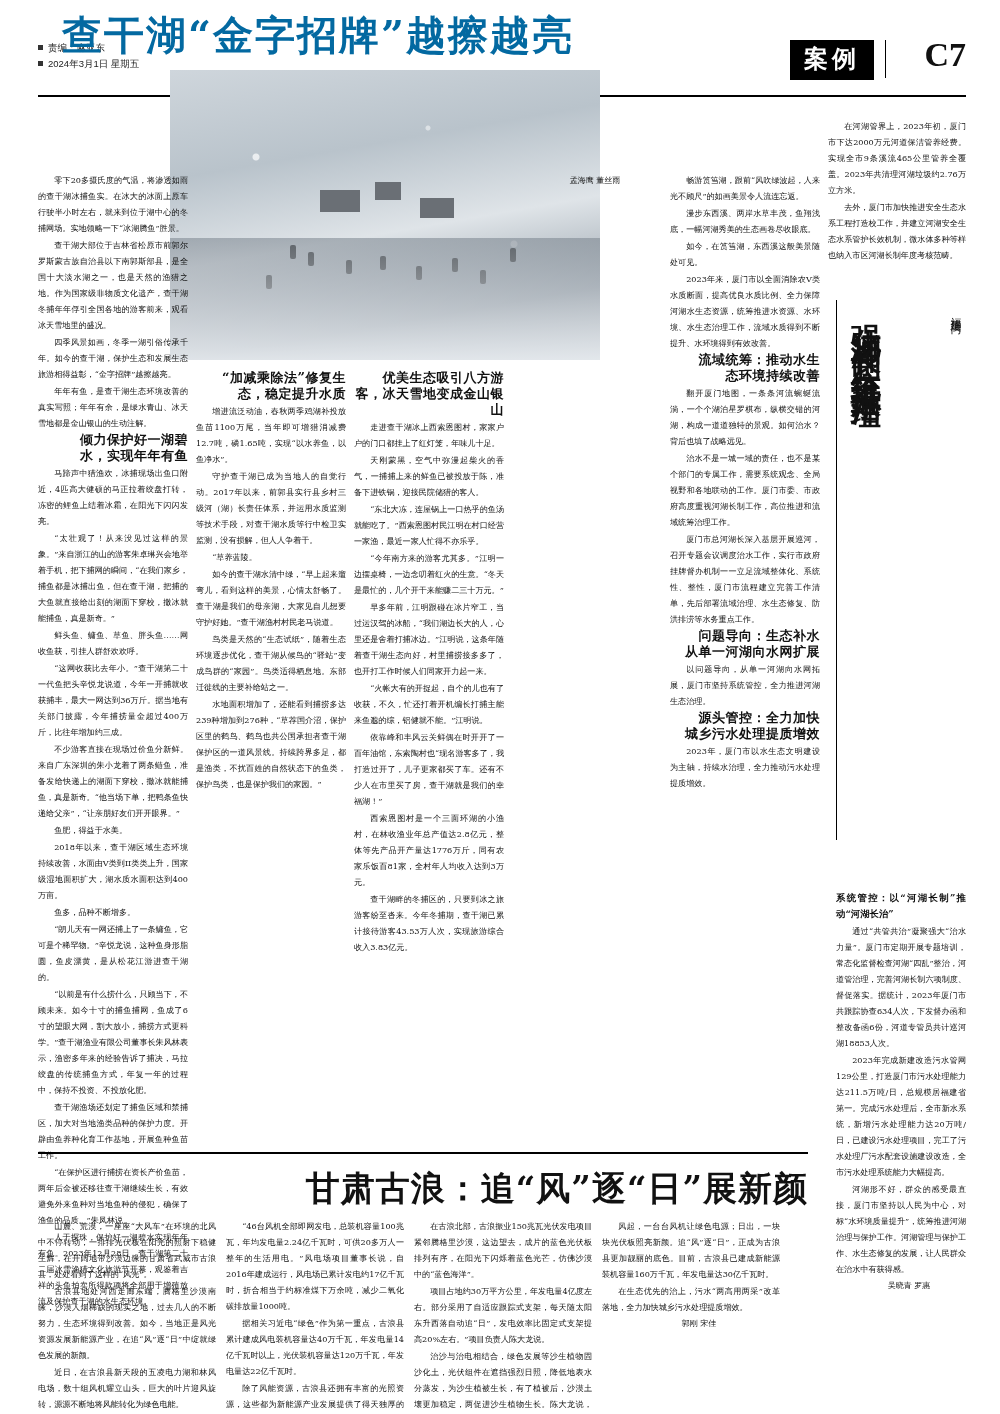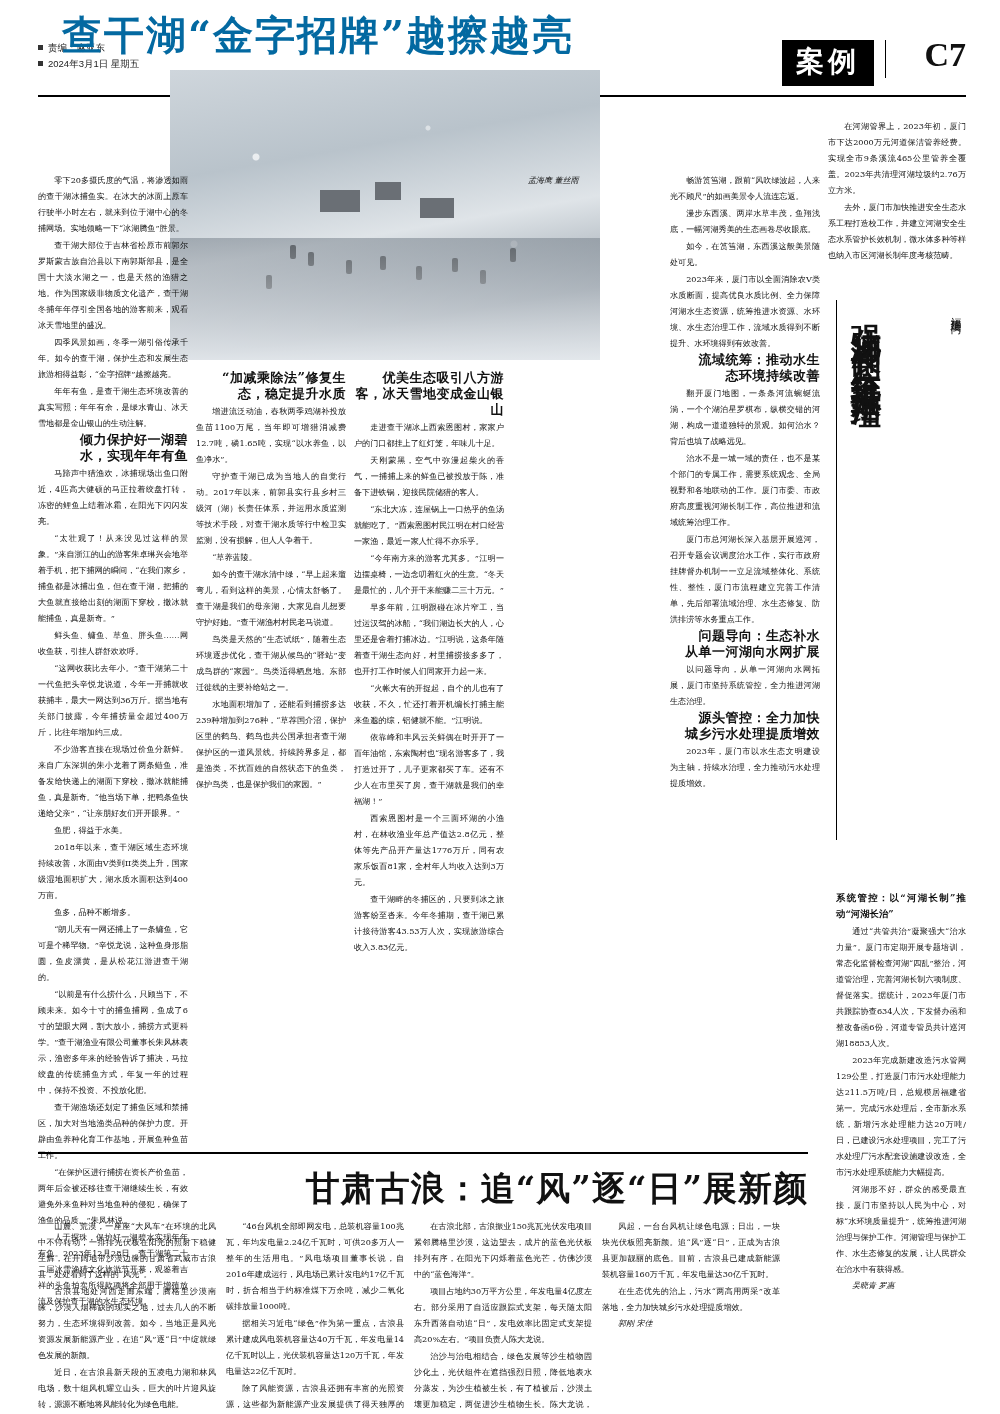--- a/index.html
+++ b/index.html
@@ -31,21 +31,21 @@
     font-family:"DejaVu Serif", serif;
     color:#111;
     margin-top:33px;
   }
   .mh-logo .sub{
     display:block;font-size:7px;letter-spacing:1px;font-weight:normal;
     font-family:"Liberation Sans", sans-serif;color:#444;margin-top:2px;
   }
   .mh-badge{
     position:absolute;right:92px;top:4px;
-    background:#000;color:#fff;font-size:28px;font-weight:bold;
+    background:#000;color:#fff;font-size:24px;font-weight:bold;
     padding:3px 14px 5px 14px;letter-spacing:4px;
     font-family:"DejaVu Serif", serif;
   }
   .mh-sep{
     position:absolute;right:80px;top:4px;width:1px;height:38px;background:#000;
   }
   .mh-page{
     position:absolute;right:0px;top:0px;font-size:34px;font-weight:bold;
     font-family:"Liberation Serif", serif;
   }
@@ -88,21 +88,21 @@
     font-size:8.1px;line-height:16px;
     text-align:justify;
     color:#111;
     font-family:"DejaVu Serif", serif;
   }
   .col p{margin:0 0 1px 0;text-indent:2em;}
   .sub-h{
     font-weight:bold;text-align:right;font-size:13px;margin:6px 0 4px 0;
     text-indent:0;letter-spacing:0.5px;
   }
-  .byline{text-align:left;font-size:8px;margin-top:4px;text-indent:0;font-style:italic;}
+  .byline{text-align:center;font-size:8px;margin-top:4px;text-indent:0;}
   
   .vtitle-box{
     position:absolute;left:836px;top:300px;width:130px;height:540px;
     border-left:1px solid #000;border-right:0;
   }
   .vtitle{
     writing-mode:vertical-rl;
     font-size:30px;font-weight:bold;letter-spacing:5px;
     font-family:"DejaVu Serif", serif;
     height:480px;

